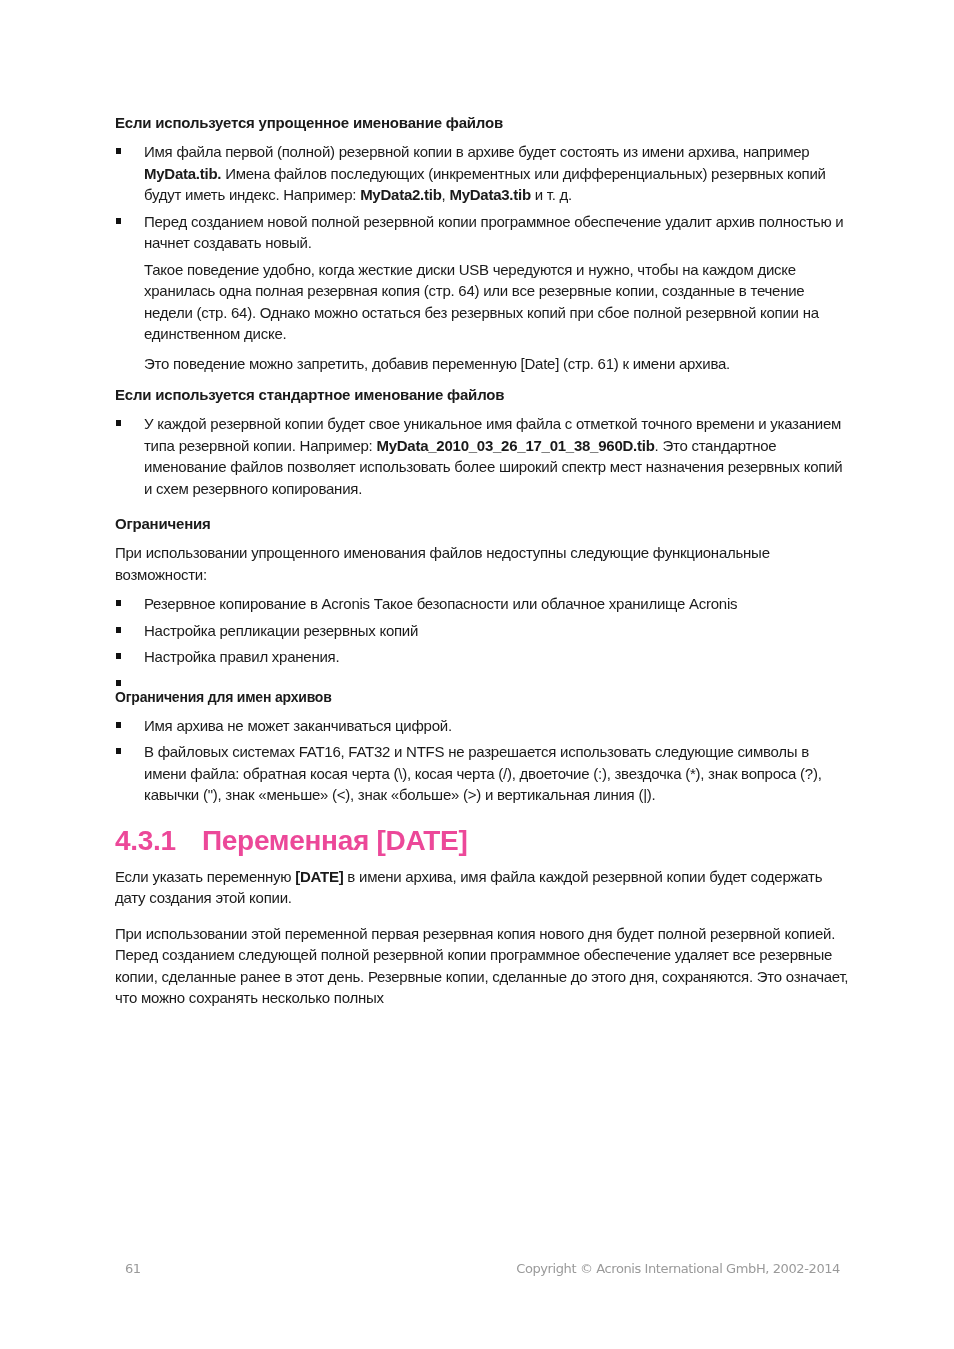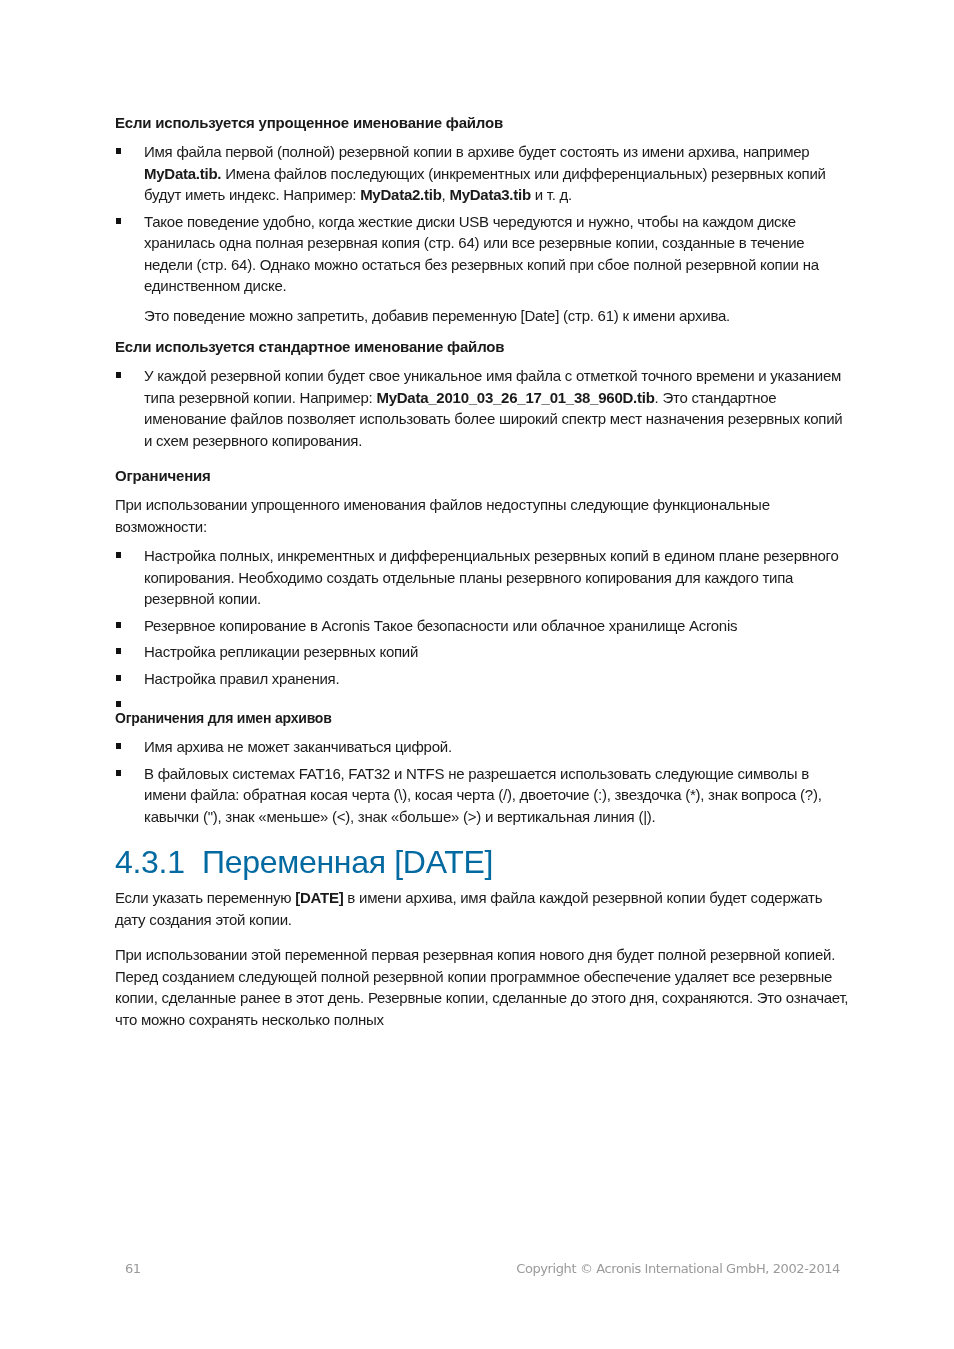--- a/index.html
+++ b/index.html
@@ -7,58 +7,58 @@
          font-family: "Liberation Sans", sans-serif; color: #1a1a1a; }
   .page { position: absolute; left: 115px; top: 112px; width: 735px; }
   .h3 { font-weight: bold; font-size: 15px; margin: 0 0 7px 0; line-height: 22px; letter-spacing: -0.2px; }
   .h4 { font-weight: bold; font-size: 14px; margin: 0 0 8px 0; line-height: 20px; letter-spacing: -0.2px; }
   .p { font-size: 15px; line-height: 21.5px; margin: 0 0 8px 0; letter-spacing: -0.25px; }
   .indent { padding-left: 29px; }
   ul.bl { list-style: none; margin: 0; padding: 0; }
   ul.bl li { position: relative; padding-left: 29px; font-size: 15px; line-height: 21.5px; margin: 0 0 5px 0; letter-spacing: -0.25px; }
   ul.bl li .bullet { position: absolute; left: 1px; top: 7px; width: 5px; height: 6px; background: #111; }
   b { font-weight: bold; }
-  .h2 { font-size: 32px; color: #0369a1; font-weight: normal; margin: 18px 0 8px 0; line-height: 34px; letter-spacing: -0.3px; }
+  .h2 { font-size: 28px; color: #ec4899; font-weight: bold; margin: 18px 0 8px 0; line-height: 34px; letter-spacing: -0.3px; }
   .h2 .num { display: inline-block; width: 87px; }
   .footer { position: absolute; top: 1261px; left: 113px; width: 727px; font-size: 13px; color: #9a9a9a; font-family: "DejaVu Sans", sans-serif; letter-spacing: -0.4px; }
   .footer .pn { position: absolute; left: 12px; }
   .footer .cr { position: absolute; right: 0; }
 </style>
 </head>
 <body>
 
 <div class="page">
 
   <div class="h3">Если используется упрощенное именование файлов</div>
   <ul class="bl">
     <li>
       <span class="bullet"></span>
       <span>Имя файла первой (полной) резервной копии в архиве будет состоять из имени архива, например </span><b>MyData.tib.</b><span> Имена файлов последующих (инкрементных или дифференциальных) резервных копий будут иметь индекс. Например: </span><b>MyData2.tib</b><span>, </span><b>MyData3.tib</b><span> и т. д.</span>
     </li>
   </ul>
   <ul class="bl">
     <li>
       <span class="bullet"></span>
+      <span>Перед созданием новой полной резервной копии программное обеспечение удалит архив полностью и начнет создавать новый.</span>
     </li>
   </ul>
   <div class="p indent">Такое поведение удобно, когда жесткие диски USB чередуются и нужно, чтобы на каждом диске хранилась одна полная резервная копия (стр. 64) или все резервные копии, созданные в течение недели (стр. 64). Однако можно остаться без резервных копий при сбое полной резервной копии на единственном диске.</div>
   <div class="p indent">Это поведение можно запретить, добавив переменную [Date] (стр. 61) к имени архива.</div>
 
   <div class="h3" style="margin-top:10px">Если используется стандартное именование файлов</div>
   <ul class="bl">
     <li>
       <span class="bullet"></span>
       <span>У каждой резервной копии будет свое уникальное имя файла с отметкой точного времени и указанием типа резервной копии. Например: </span><b>MyData_2010_03_26_17_01_38_960D.tib</b><span>. Это стандартное именование файлов позволяет использовать более широкий спектр мест назначения резервных копий и схем резервного копирования.</span>
     </li>
   </ul>
 
   <div class="h3" style="margin-top:14px">Ограничения</div>
   <div class="p" style="margin-top:4px">При использовании упрощенного именования файлов недоступны следующие функциональные возможности:</div>
   <ul class="bl">
-    <li><span class="bullet"></span><span>Настройка полных, инкрементных и дифференциальных резервных копий в едином плане резервного копирования. Необходимо создать отдельные планы резервного копирования для каждого типа резервной копии.</span></li>
     <li><span class="bullet"></span><span>Резервное копирование в Acronis Такое безопасности или облачное хранилище Acronis</span></li>
     <li><span class="bullet"></span><span>Настройка репликации резервных копий</span></li>
     <li><span class="bullet"></span><span>Настройка правил хранения.</span></li>
     <li><span class="bullet"></span></li>
   </ul>
 
   <div class="h4" style="margin-top:19px">Ограничения для имен архивов</div>
   <ul class="bl">
     <li><span class="bullet"></span><span>Имя архива не может заканчиваться цифрой.</span></li>
     <li><span class="bullet"></span><span>В файловых системах FAT16, FAT32 и NTFS не разрешается использовать следующие символы в имени файла: обратная косая черта (\), косая черта (/), двоеточие (:), звездочка (*), знак вопроса (?), кавычки ("), знак «меньше» (&lt;), знак «больше» (&gt;) и вертикальная линия (|).</span></li>

